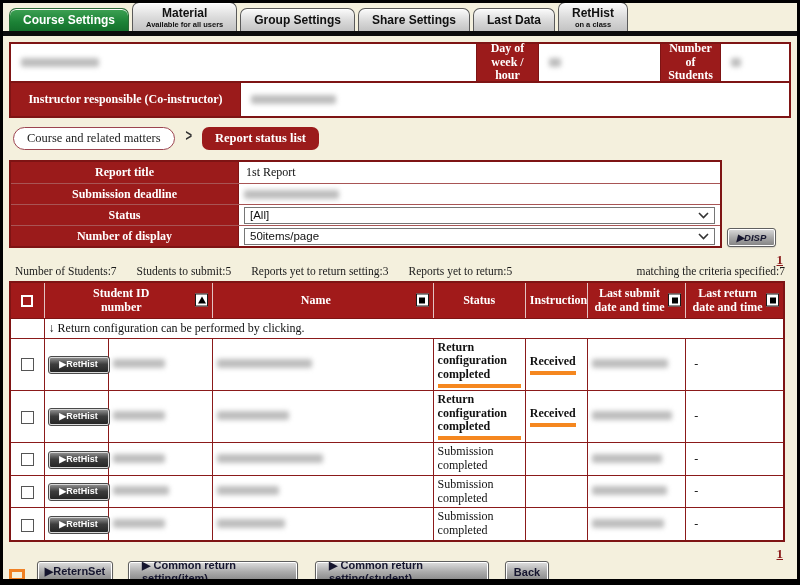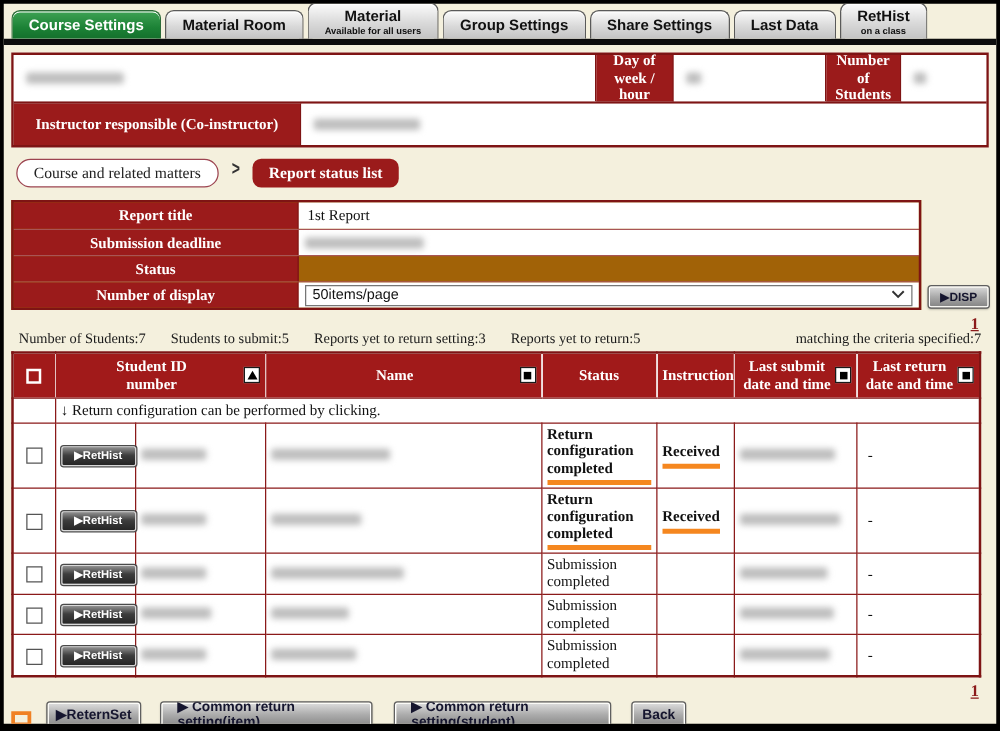--- a/index.html
+++ b/index.html
@@ -55,26 +55,26 @@
   .filter-table { width:728px; border:2px solid #7e1414; background:#a16207; }
   .f-row { display:flex; height:21px; }
   .f-row + .f-row { border-top:1px solid #a85555; }
   .f-label { width:228px; background:#9b1b1b; color:#fff; font-weight:bold; font-size:12px;
              display:flex; align-items:center; justify-content:center; border-right:1px solid #7e1414; }
   .f-value { flex:1; display:flex; align-items:center; padding:0 5px; font-size:12px; color:#111; background:#fff; }
   .f-text { padding-left:2px; }
   .f-select { flex:1; margin:1px 0; border:1px solid #767676; height:17px; background:#fff;
               display:flex; align-items:center; justify-content:space-between; padding:0 5px;
               font-family:"Liberation Sans",sans-serif; font-size:11.5px; color:#111; }
-  .disp-btn { width:48px; height:17px; margin:0 0 2px 6px;
+  .disp-btn { width:48px; height:17px; margin:0 16px 2px 6px;
               background:linear-gradient(180deg,#d6d6d6,#a9a9a9 50%,#868686);
               border:1px solid #fff; outline:1px solid #5f5f5f; border-radius:2px;
               box-shadow:0 1px 2px rgba(0,0,0,.45);
               font-family:"Liberation Sans",sans-serif; font-size:9.5px; font-weight:bold; color:#15152e;
-              display:flex; align-items:center; justify-content:center; }
+              display:flex; align-items:center; justify-content:center;font-style:italic; }
 
   
   .page-line { text-align:right; padding-right:14px; height:15px; margin-top:2px; }
   .page-link { color:#8b1a1a; text-decoration:underline; font-size:13px; font-weight:bold; }
   .summary { display:flex; justify-content:space-between; margin:0 12px; font-size:11.5px; color:#1a1a1a; height:15px; }
   .summary-left span { margin-right:20px; }
 
   
   .main-table { margin:1px 6px 0 6px; border-collapse:collapse; table-layout:fixed; width:776px;
                 border:2px solid #7e1414; background:#fff; }
@@ -125,24 +125,20 @@
 <body data-interactable="false">
 
 <div class="tabbar" data-interactable="false">
 
 
     <div class="tab active" data-interactable="true">
       <span class="tab-label" data-interactable="false">Course Settings</span>
 
     </div>
 
-    <div class="tab" data-interactable="true">
-      <span class="tab-label" data-interactable="false">Material Room</span>
-
-    </div>
 
     <div class="tab tall" data-interactable="true">
       <span class="tab-label" data-interactable="false">Material</span>
       <span class="tab-sub" data-interactable="false">Available for all users</span>
     </div>
 
     <div class="tab" data-interactable="true">
       <span class="tab-label" data-interactable="false">Group Settings</span>
 
     </div>
@@ -206,20 +202,29 @@
         <div class="f-label" data-interactable="false">Submission deadline</div>
         <div class="f-value" data-interactable="false">
 
           <span class="blur" data-interactable="false" style="width: 95px;"></span>
 
         </div>
       </div>
 
       <div class="f-row" data-interactable="false">
         <div class="f-label" data-interactable="false">Status</div>
+        <div class="f-value" data-interactable="false">
+
+          <div class="f-select" data-interactable="true">
+            <span data-interactable="false">[All]</span>
+            <span data-interactable="false"><svg width="11" height="7" viewBox="0 0 11 7">
+                <polyline points="1,1 5.5,5.5 10,1" fill="none" stroke="#333" stroke-width="1.6"></polyline>
+              </svg></span>
+          </div>
+        </div>
       </div>
 
 
       <div class="f-row" data-interactable="false">
         <div class="f-label" data-interactable="false">Number of display</div>
         <div class="f-value" data-interactable="false">
 
           <div class="f-select" data-interactable="true">
             <span data-interactable="false">50items/page</span>
             <span data-interactable="false"><svg width="11" height="7" viewBox="0 0 11 7">

